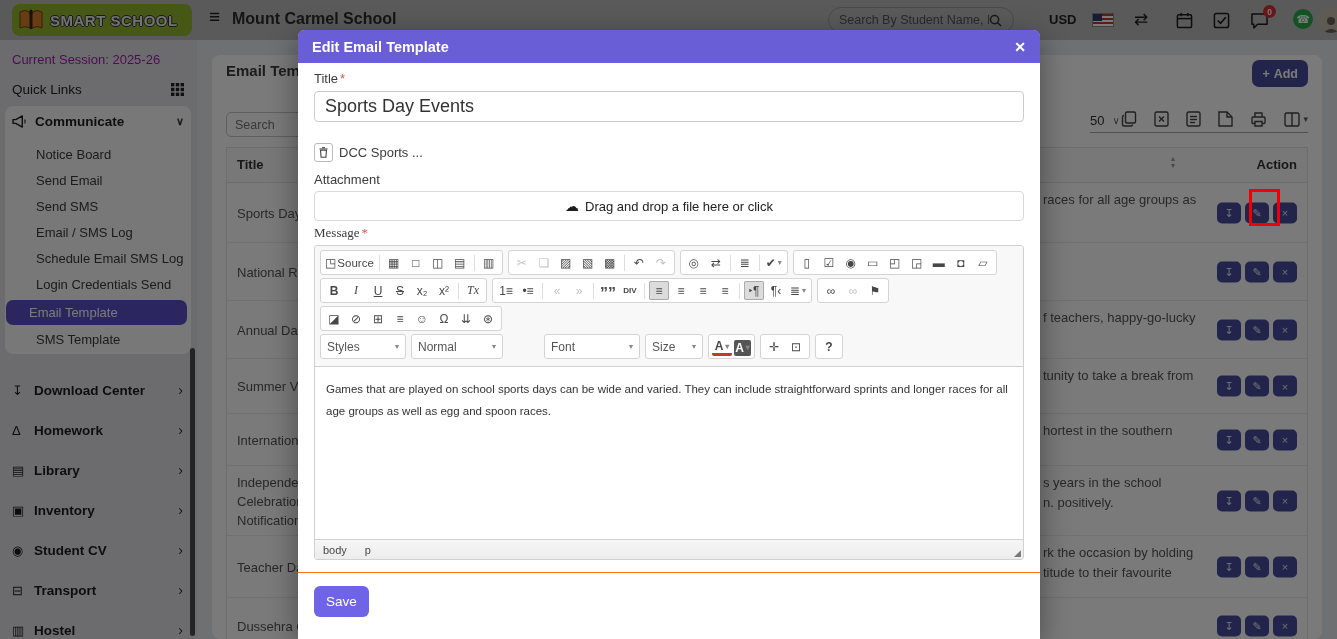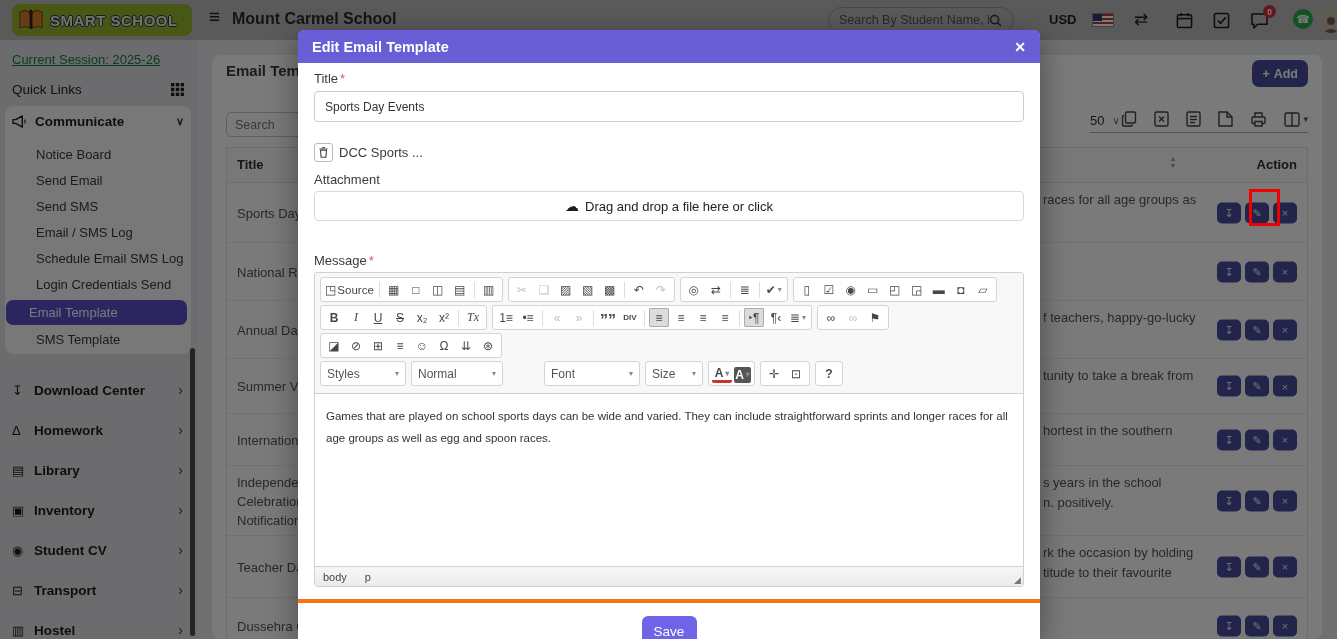--- a/index.html
+++ b/index.html
@@ -28,21 +28,21 @@
   .swap-g { left:1134px; font-size:17px; top:9px; }
   .chat-badge { position:absolute; left:13px; top:-6px; background:#d63031; color:#fff; font-size:8.5px;
     width:13px; height:13px; border-radius:50%; display:flex; align-items:center; justify-content:center; font-weight:bold; }
   .wa-circle { position:absolute; left:1293px; top:9px; width:20px; height:20px; border-radius:50%; background:#27ae46;
     color:#fff; font-size:11px; display:flex; align-items:center; justify-content:center; }
   .avatar { position:absolute; left:1318px; top:7px; width:26px; height:26px; border-radius:50%; background:#c7bfae;
     overflow:hidden; display:flex; align-items:flex-end; justify-content:center; }
 
   
   .sidebar { position:absolute; left:0; top:40px; width:197px; height:599px; background:#e2e2e8; z-index:1; }
-  .session { position:absolute; left:12px; top:12px; font-size:13px; color:#15803d;text-decoration:underline; }
+  .session { position:absolute; left:12px; top:12px; font-size:13px; color:#a21caf; }
   .quick-links { position:absolute; left:12px; top:42px; width:172px; display:flex; justify-content:space-between;
     align-items:center; font-size:13.5px; color:#222; }
   .comm-card { position:absolute; left:5px; top:66px; width:186px; height:248px; background:#fbfbfd; border-radius:8px; }
   .comm-head { position:absolute; left:12px; top:74px; width:172px; display:flex; align-items:center; gap:8px;
     font-size:13.5px; font-weight:bold; color:#1f1f1f; }
   .comm-head .chev { margin-left:auto; font-size:11px; color:#333; }
   .submenu { position:absolute; left:0; top:102px; width:197px; }
   .sub-item { height:26px; line-height:26px; padding-left:36px; font-size:13px; color:#3a3a3a; cursor:pointer; }
   .sub-item.active { background:#5a50c8; color:#fff; border-radius:7px; margin:2px 10px 2px 6px; padding-left:23px; height:25px; line-height:25px; }
   .menus { position:absolute; left:0; top:330px; width:197px; }
@@ -83,31 +83,31 @@
   .modal { position:absolute; left:298px; top:30px; width:742px; height:609px; background:#fff; border-radius:7px 7px 0 0;
     z-index:20; box-shadow:0 8px 30px rgba(0,0,0,.4); }
   .modal-head { height:33px; background:#6a5ed6; border-radius:6px 6px 0 0; display:flex; align-items:center;
     padding:0 14px; }
   .modal-title { color:#fff; font-size:14.5px; font-weight:bold; }
   .modal-close { margin-left:auto; color:#fff; font-size:14px; font-weight:bold; cursor:pointer; }
   .modal-body { padding:8px 16px 0 16px; }
   .flabel { font-size:13px; color:#3a3a3a; margin-top:0; }
   .req { color:#e05252; margin-left:2px; }
   .finput { width:100%; height:31px; border:1px solid #ccc; border-radius:4px; margin-top:5px; padding:0 10px;
-    font-size:12px; color:#333; font-family:"Liberation Sans",sans-serif; }
+    font-size:18px; color:#333; font-family:"Liberation Sans",sans-serif; }
   .chip-row { margin-top:20px; display:flex; align-items:center; gap:6px; height:20px; }
   .chip-del { width:19px; height:19px; border:1px solid #bbb; border-radius:3px; background:#fff; display:flex;
     align-items:center; justify-content:center; cursor:pointer; }
   .chip-text { font-size:13px; color:#3c3c3c; }
   .attach-label { margin-top:10px; }
   .dropzone { margin-top:4px; height:30px; border:1px solid #d9d9d9; border-radius:4px; display:flex;
     align-items:center; justify-content:center; gap:6px; font-size:13px; color:#222; cursor:pointer; }
   .cloud { position:relative; font-size:14px; color:#1c1c1c; }
   .cloud .up { position:absolute; left:4.5px; top:3px; font-size:7px; color:#fff; }
-  .msg-label { margin-top:32px; }
+  .msg-label { margin-top:4px;font-family:Liberation Serif, serif; }
 
   
   .editor { margin-top:4px; border:1px solid #d1d1d1; border-radius:3px; }
   .etoolbar { background:#f8f8f8; padding:4px 5px; border-bottom:1px solid #d1d1d1; border-radius:3px 3px 0 0; }
   .trowbar { display:flex; gap:5px; margin-bottom:3px; flex-wrap:nowrap; }
   .tgroup { display:flex; align-items:center; gap:2px; background:#fff; border:1px solid #d4d4d4; border-radius:3px;
     padding:1px 3px; height:25px; }
   .tbtn { min-width:20px; height:19px; display:flex; align-items:center; justify-content:center; font-size:12px;
     color:#474747; cursor:pointer; border-radius:2px; padding:0 1px; gap:1px; }
   .tbtn.disabled { color:#c0c0c0; cursor:default; }
@@ -122,21 +122,21 @@
   .tsep { width:1px; height:16px; background:#ddd; margin:0 2px; }
   .caret { font-size:8px; color:#888; margin-left:1px; }
   .combo { display:flex; align-items:center; background:#fff; border:1px solid #d4d4d4; border-radius:3px;
     height:25px; padding:0 6px; font-size:12px; color:#555; cursor:pointer; }
   .combo .cl { flex:1; } .combo .caret { margin-left:8px; }
   .econtent { height:172px; padding:11px; font-size:11.5px; line-height:22px; color:#333; background:#fff; overflow:hidden; }
   .estatus { height:20px; background:linear-gradient(#f6f6f6,#ececec); border-top:1px solid #d1d1d1;
     display:flex; align-items:center; padding:0 8px; font-size:11px; color:#484848; gap:18px; position:relative; }
   .estatus .resize { position:absolute; right:2px; bottom:1px; font-size:9px; color:#777; }
 
-  .modal-foot { margin-top:12px; border-top:4px solid #f97316; padding:13px 16px 0 16px; display:flex; justify-content:center; }
+  .modal-foot { margin-top:12px; border-top:1px solid #f97316; padding:13px 16px 0 16px; display:flex; justify-content:flex-start; }
   .save-btn { width:55px; height:31px; background:#6f63e8; color:#fff; border:none; border-radius:6px;
     font-size:13.5px; cursor:pointer; }
 
   
   .annotation-rect { position:absolute; left:1249px; top:189px; width:31px; height:37px; border:3px solid #f20000; z-index:30; }
 
   svg { vertical-align:middle; }
 </style>
 </head>
 <body>

